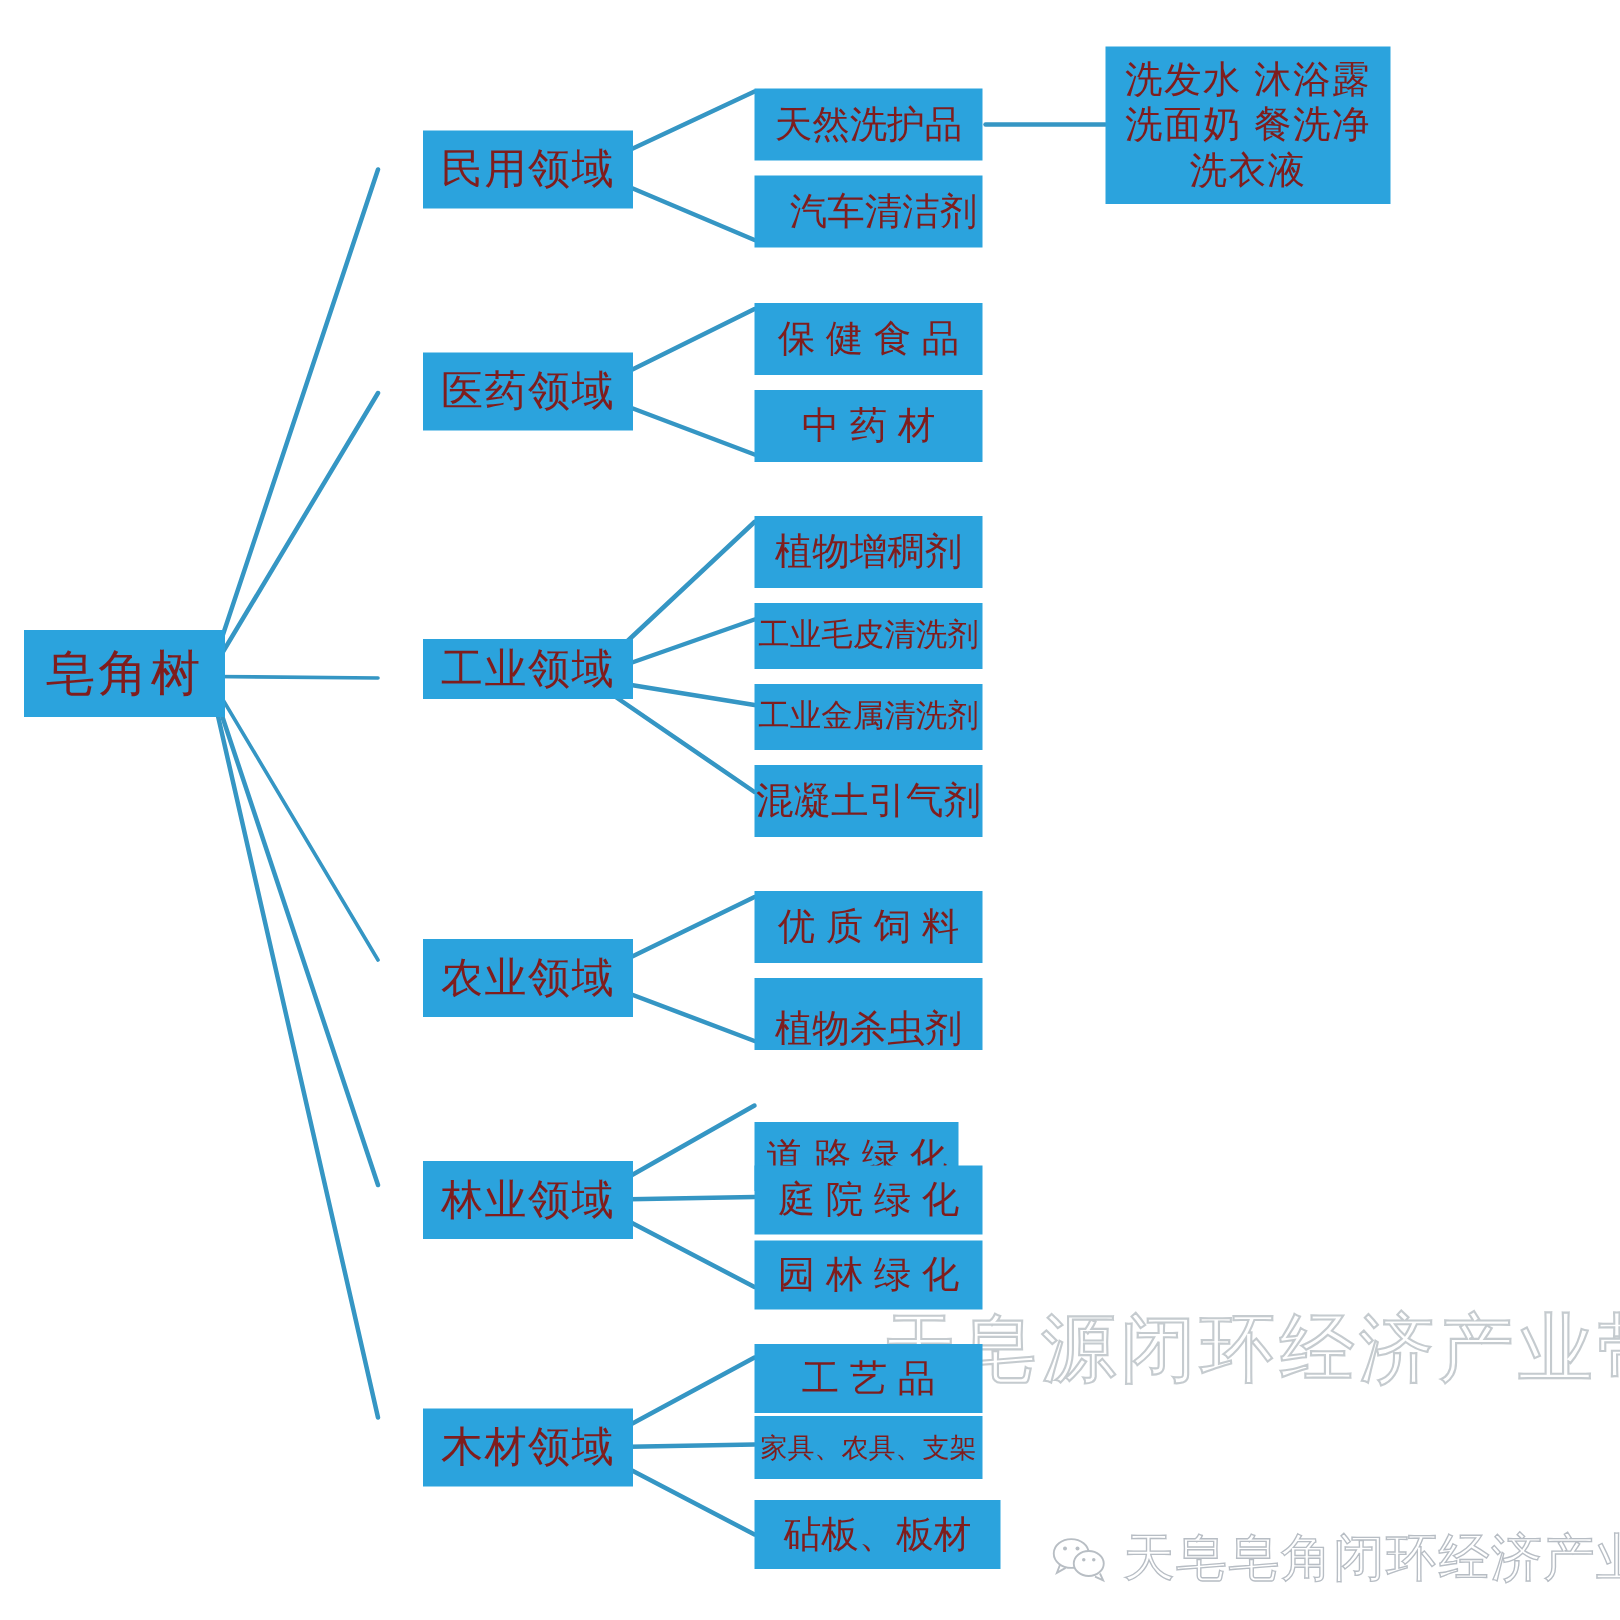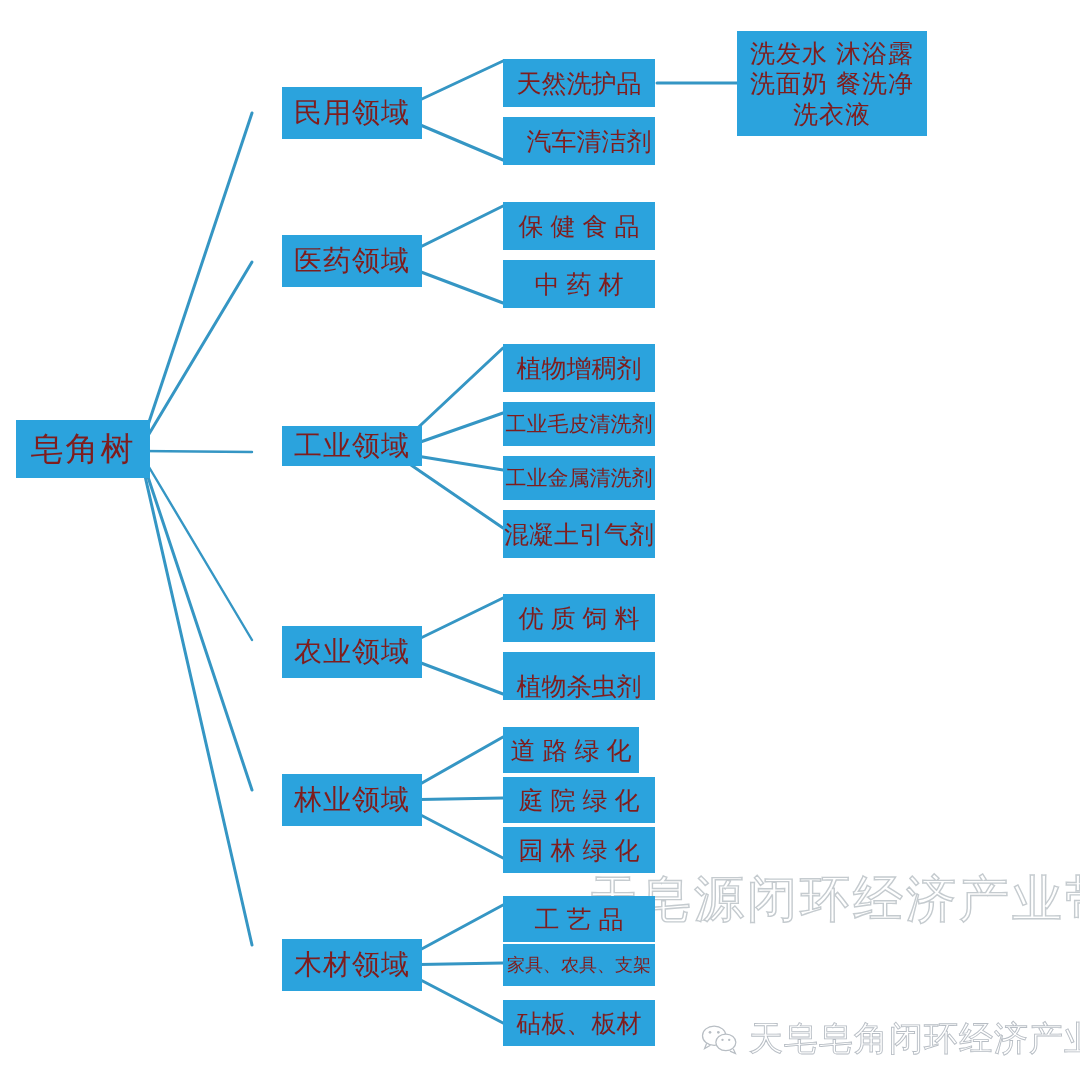--- a/index.html
+++ b/index.html
@@ -189,37 +189,37 @@
     <span>混凝土引气剂</span>
   </div>
 
   <div class="node leaf spaced" style="left:503px; top:594px; width:152px; height:48px;">
     <span>优质饲料</span>
   </div>
   <div class="node leaf" style="left:503px; top:652px; width:152px; height:48px;align-items:flex-end;">
     <span>植物杀虫剂</span>
   </div>
 
-  <div class="node leaf spaced" style="left:503px; top:727px; width:136px; height:46px;">
+  <div class="node leaf spaced" style="left:503px; top:748px; width:136px; height:46px;text-decoration:underline;">
     <span>道路绿化</span>
   </div>
   <div class="node leaf spaced" style="left:503px; top:777px; width:152px; height:46px;">
     <span>庭院绿化</span>
   </div>
   <div class="node leaf spaced" style="left:503px; top:827px; width:152px; height:46px;">
     <span>园林绿化</span>
   </div>
 
   <div class="node leaf spaced" style="left:503px; top:896px; width:152px; height:46px;">
     <span>工艺品</span>
   </div>
   <div class="node leaf tiny" style="left:503px; top:944px; width:152px; height:42px;">
     <span>家具、农具、支架</span>
   </div>
-  <div class="node leaf" style="left:503px; top:1000px; width:152px; height:46px;">
+  <div class="node leaf" style="left:503px; top:1000px; width:164px; height:46px;">
     <span>砧板、板材</span>
   </div>
 
   <div class="watermark" style="left:588px; top:866px;">
     <span>天皂源闭环经济产业带</span>
   </div>
 
   <div class="footer" style="left:700px; top:1016px;">
     <svg class="wechat-icon" viewBox="0 0 48 40">
       <g fill="none" stroke="#b8bec4" stroke-width="1.5">

